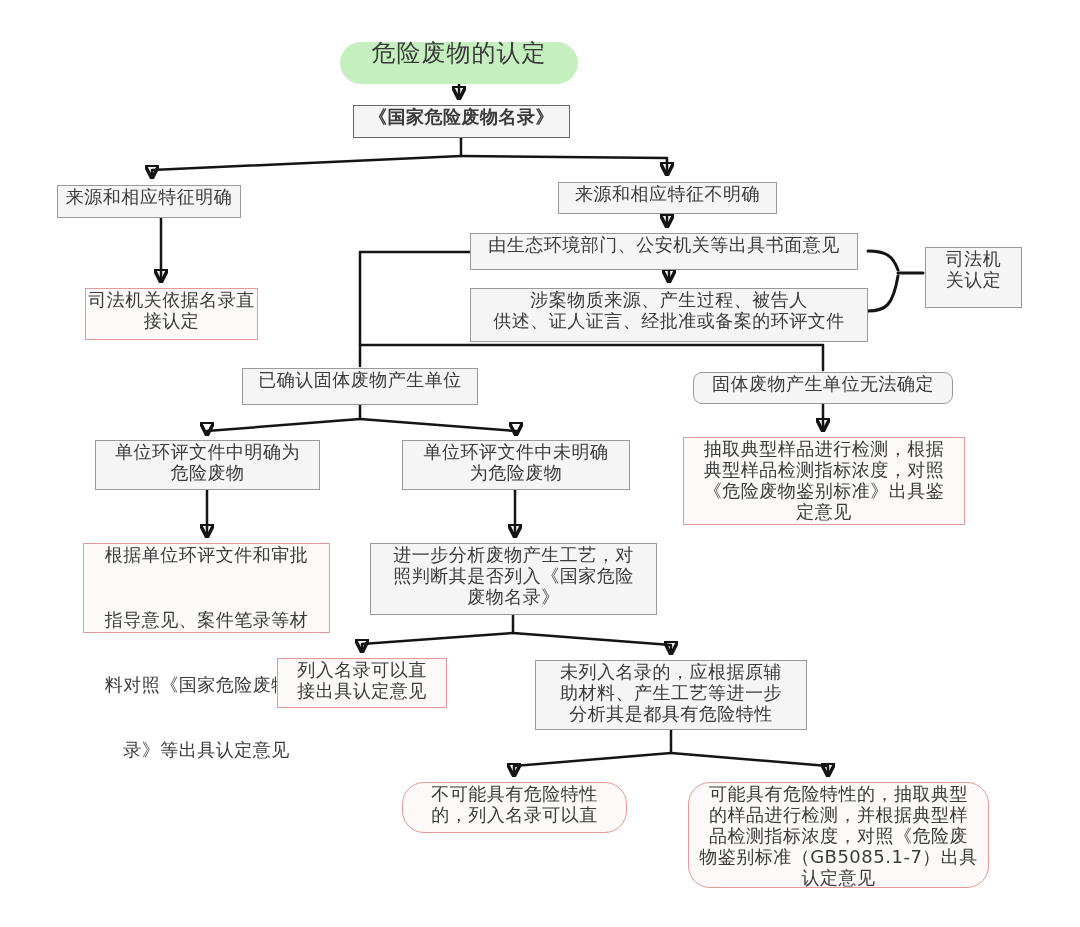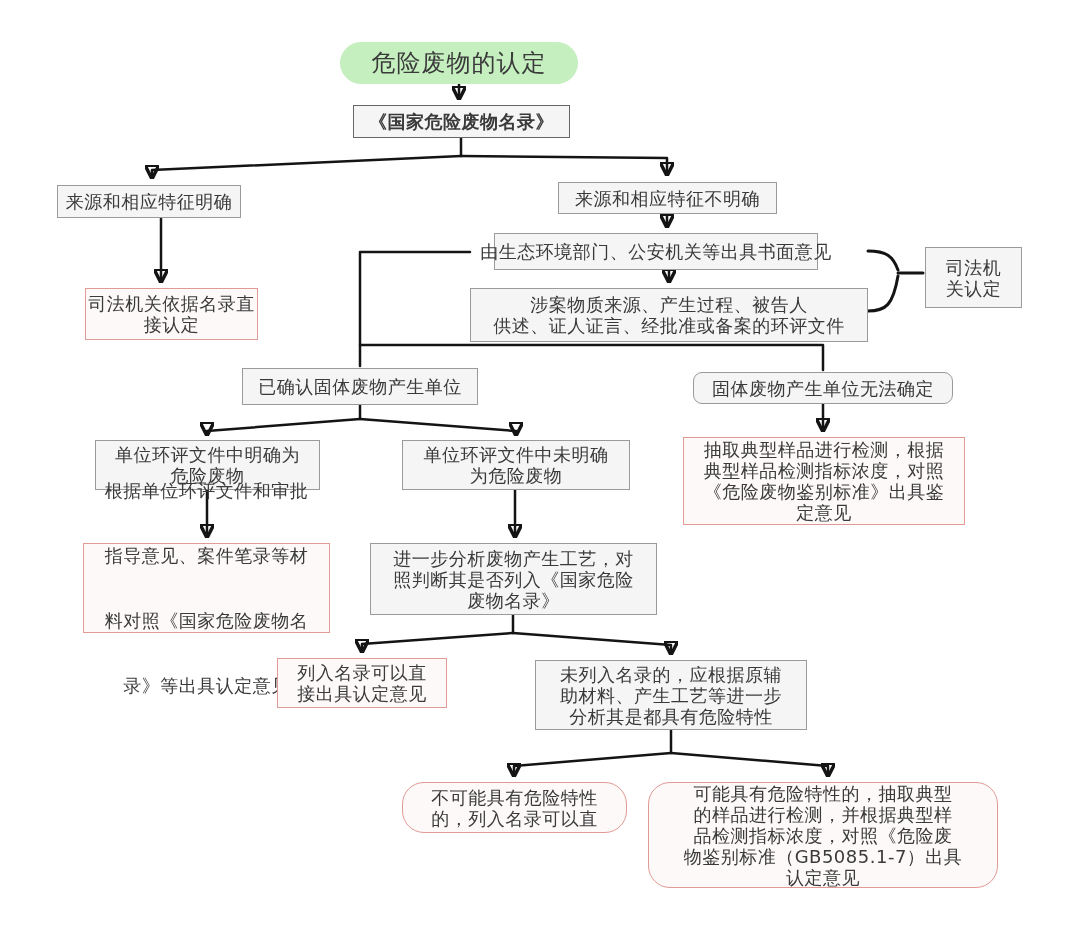--- a/index.html
+++ b/index.html
@@ -4,21 +4,21 @@
 <style>
   html,body{margin:0;padding:0;background:#ffffff;}
   #canvas{
     position:relative;width:1080px;height:927px;background:#ffffff;
     font-family:"DejaVu Sans","Liberation Sans",sans-serif;
     color:var(--text,#3a3a3a);
     overflow:hidden;
   }
   .node{
     position:absolute;box-sizing:border-box;
-    display:flex;flex-direction:column;justify-content:center;align-items:center;
+    display:flex;flex-direction:column;align-items:center;
     text-align:center;font-size:18px;line-height:21px;letter-spacing:0.5px;
     background:var(--boxfill,#f5f5f5);
     border:1.6px solid var(--boxborder,#9a9a9a);
     z-index:2;
   }
   .node .ln{display:block;white-space:nowrap;}
   .pill{
     background:var(--green,#c5efbf);
     border:1px solid var(--green,#c5efbf);
     border-radius:22px;font-size:24px;letter-spacing:1px;
@@ -91,21 +91,21 @@
   </div>
 
   <div class="node" style="left:57px;top:185px;width:184px;height:33px;">
     <span class="ln">来源和相应特征明确</span>
   </div>
 
   <div class="node" style="left:558px;top:182px;width:219px;height:32px;">
     <span class="ln">来源和相应特征不明确</span>
   </div>
 
-  <div class="node" style="left:470px;top:233px;width:324px;height:37px;margin-left:24px;">
+  <div class="node" style="left:470px;top:233px;width:388px;height:37px;">
     <span class="ln">由生态环境部门、公安机关等出具书面意见</span>
   </div>
 
   <div class="node" style="left:470px;top:288px;width:398px;height:54px;">
     <span class="ln">涉案物质来源、产生过程、被告人</span>
     <span class="ln">供述、证人证言、经批准或备案的环评文件</span>
   </div>
 
   <div class="node" style="left:925px;top:247px;width:97px;height:61px;">
     <span class="ln">司法机</span>
@@ -164,21 +164,21 @@
     <span class="ln">未列入名录的，应根据原辅</span>
     <span class="ln">助材料、产生工艺等进一步</span>
     <span class="ln">分析其是都具有危险特性</span>
   </div>
 
   <div class="node red round" style="left:402px;top:782px;width:225px;height:51px;">
     <span class="ln">不可能具有危险特性</span>
     <span class="ln">的，列入名录可以直</span>
   </div>
 
-  <div class="node red round" style="left:648px;top:782px;width:350px;height:106px;">
+  <div class="node red round" style="left:688px;top:782px;width:301px;height:106px;">
     <span class="ln">可能具有危险特性的，抽取典型</span>
     <span class="ln">的样品进行检测，并根据典型样</span>
     <span class="ln">品检测指标浓度，对照《危险废</span>
     <span class="ln">物鉴别标准（GB5085.1-7）出具</span>
     <span class="ln">认定意见</span>
   </div>
 
 </div>
 
 </body></html>

